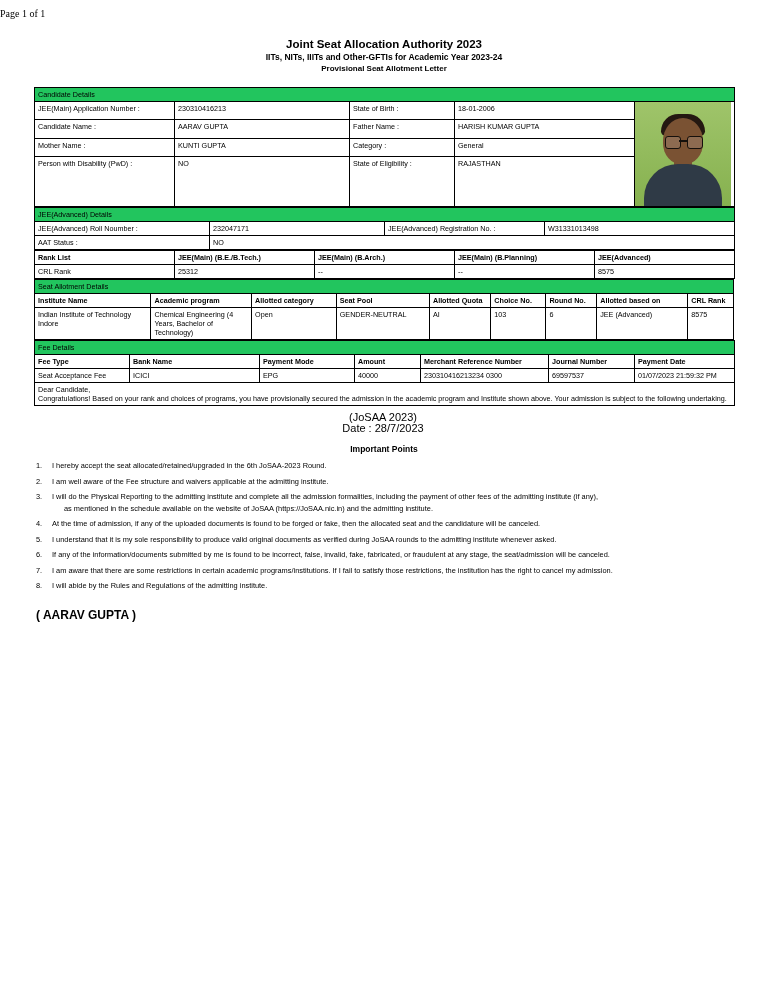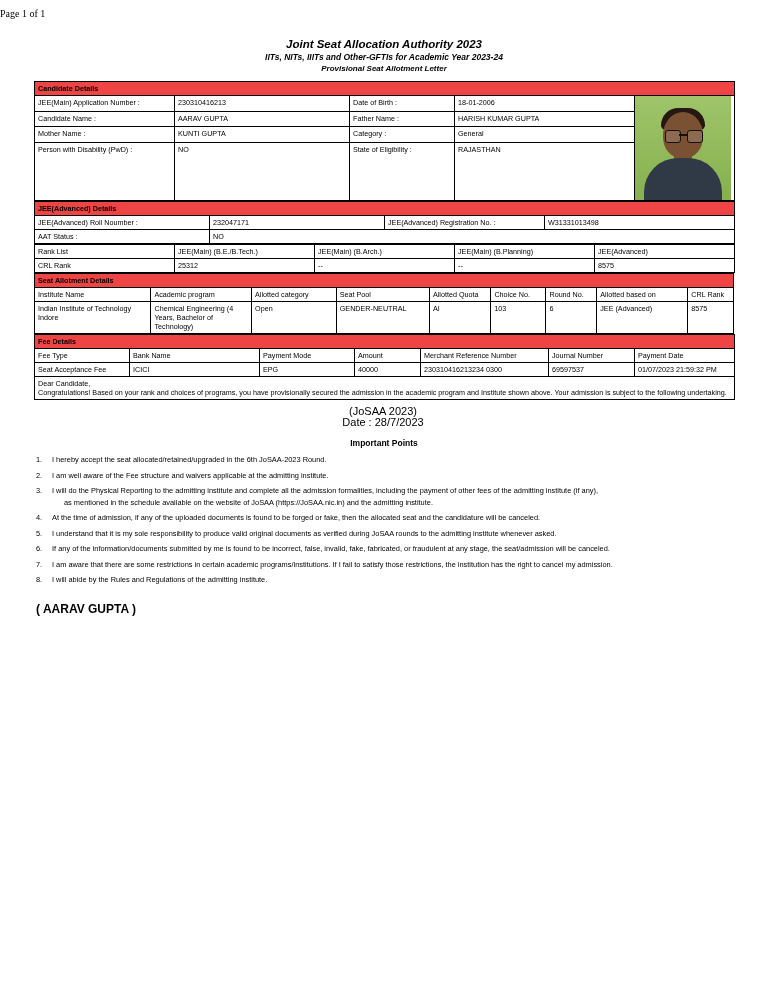--- a/index.html
+++ b/index.html
@@ -20,22 +20,21 @@
     font-family: "Liberation Serif", serif;
     font-size: 10px;
     padding: 8px 14px 0 0;
     color: #000;
   }
   .sheet {
     margin: 18px 34px 0 34px;
   }
   .title-block {
     text-align: center;
-    margin-bottom: 6px;
-    font-style: italic;
+    margin-bottom: 12px;
   }
   .t1 {
     font-size: 11.5px;
     font-weight: bold;
     line-height: 14px;
   }
   .t2 {
     font-size: 8.5px;
     font-weight: bold;
     line-height: 12px;
@@ -51,30 +50,30 @@
     table-layout: fixed;
   }
   table.doc td {
     border: 1px solid #000;
     padding: 2px 3px;
     vertical-align: top;
     font-size: 7.2px;
     line-height: 9px;
   }
   .section-head td {
-    background: #ef4444;
-    font-weight: bold;
+    background: #22c55e;
+    font-weight: normal;
     font-size: 7.6px;
     padding: 2px 4px;
   }
   .lbl {
     font-weight: normal;
   }
   .colhead td {
-    font-weight: normal;
+    font-weight: bold;
   }
   .photo-cell {
     padding: 0 !important;
     width: 100px;
     text-align: center;
     vertical-align: middle;
   }
   .photo {
     width: 96px;
     height: 104px;
@@ -209,21 +208,21 @@
       <col style="width:180px">
       <col style="width:100px">
     </colgroup>
     <tbody>
         <tr class="section-head">
       <td colspan="5">Candidate Details</td>
     </tr>
     <tr>
       <td class="lbl">JEE(Main) Application Number :</td>
       <td>230310416213</td>
-      <td class="lbl">Date of Birth :</td>
+      <td class="lbl">State of Birth :</td>
       <td>18-01-2006</td>
       <td class="photo-cell" rowspan="4">
         <span class="photo">
           <span class="hair"></span>
           <span class="head"></span>
           <span class="glassesL"></span>
           <span class="glassesR"></span>
           <span class="bridge"></span>
           <span class="neck"></span>
           <span class="body"></span>
@@ -235,21 +234,21 @@
       <td>AARAV GUPTA</td>
       <td class="lbl">Father Name :</td>
       <td>HARISH KUMAR GUPTA</td>
     </tr>
     <tr>
       <td class="lbl">Mother Name :</td>
       <td>KUNTI GUPTA</td>
       <td class="lbl">Category :</td>
       <td>General</td>
     </tr>
-    <tr style="height:58px">
+    <tr style="height:50px">
       <td class="lbl">Person with Disability (PwD) :</td>
       <td>NO</td>
       <td class="lbl">State of Eligibility :</td>
       <td>RAJASTHAN</td>
     </tr>
   </tbody>
     </table>
 
   <table class="doc">
     <colgroup>

